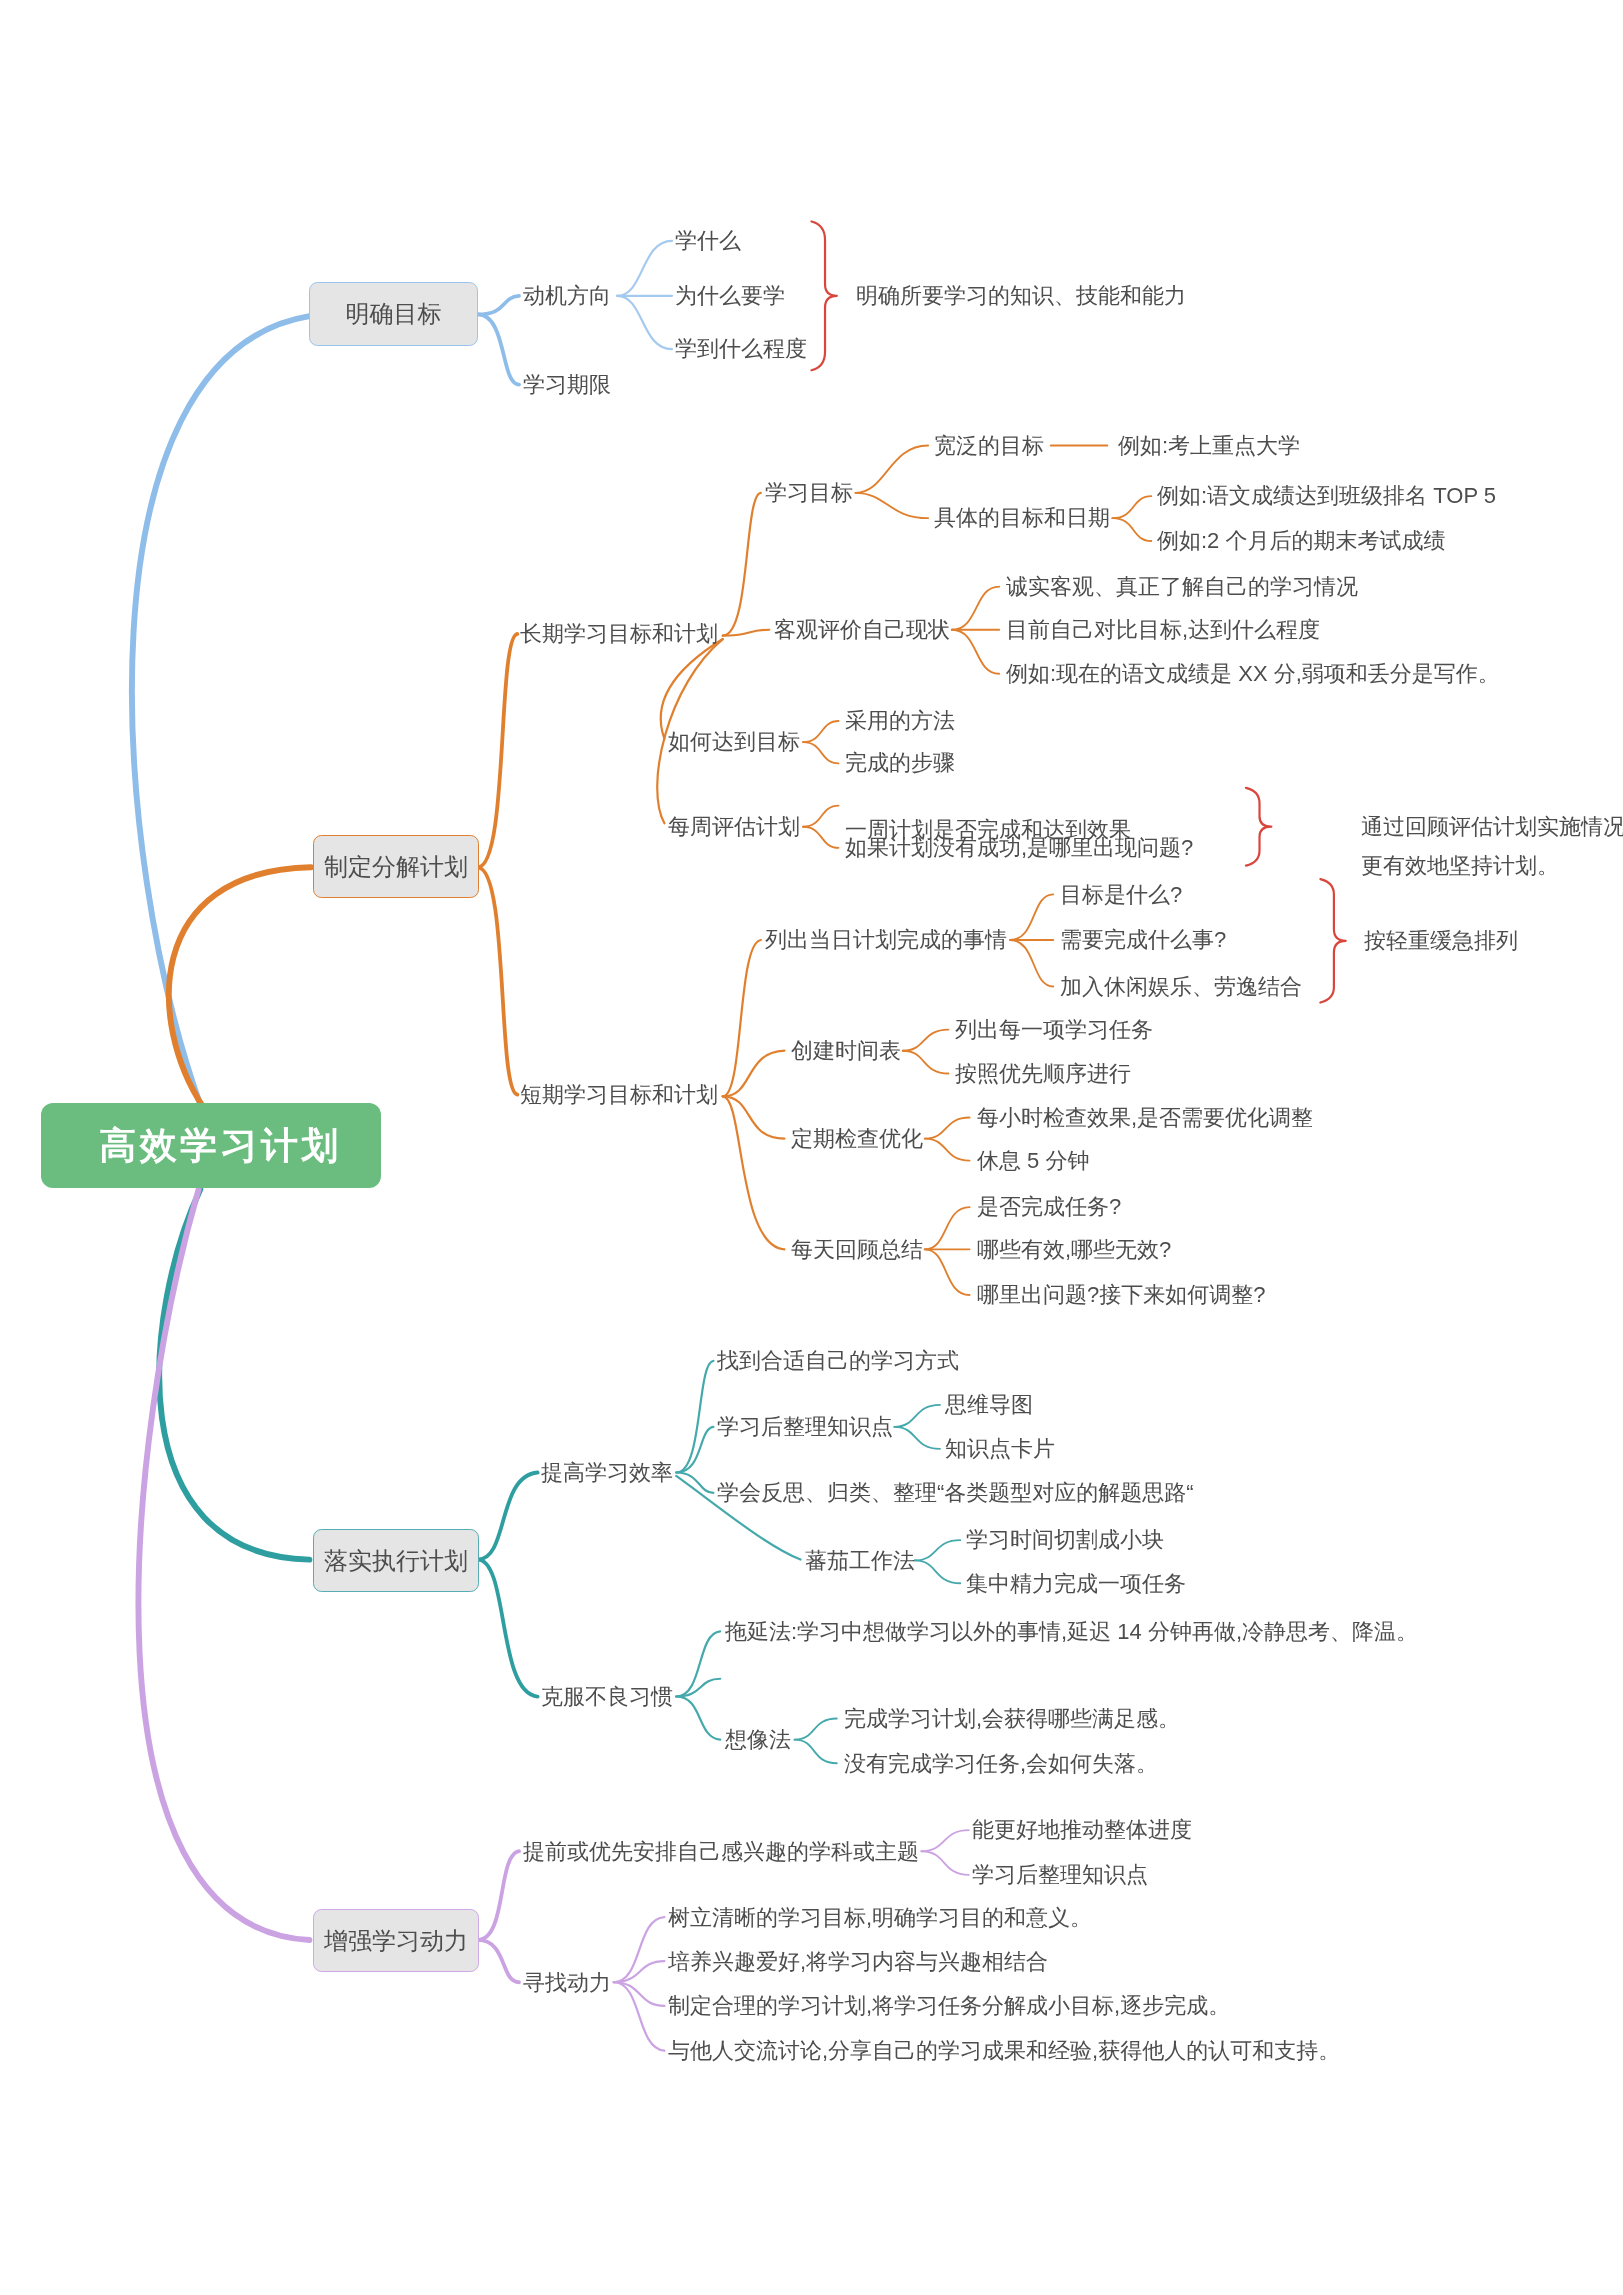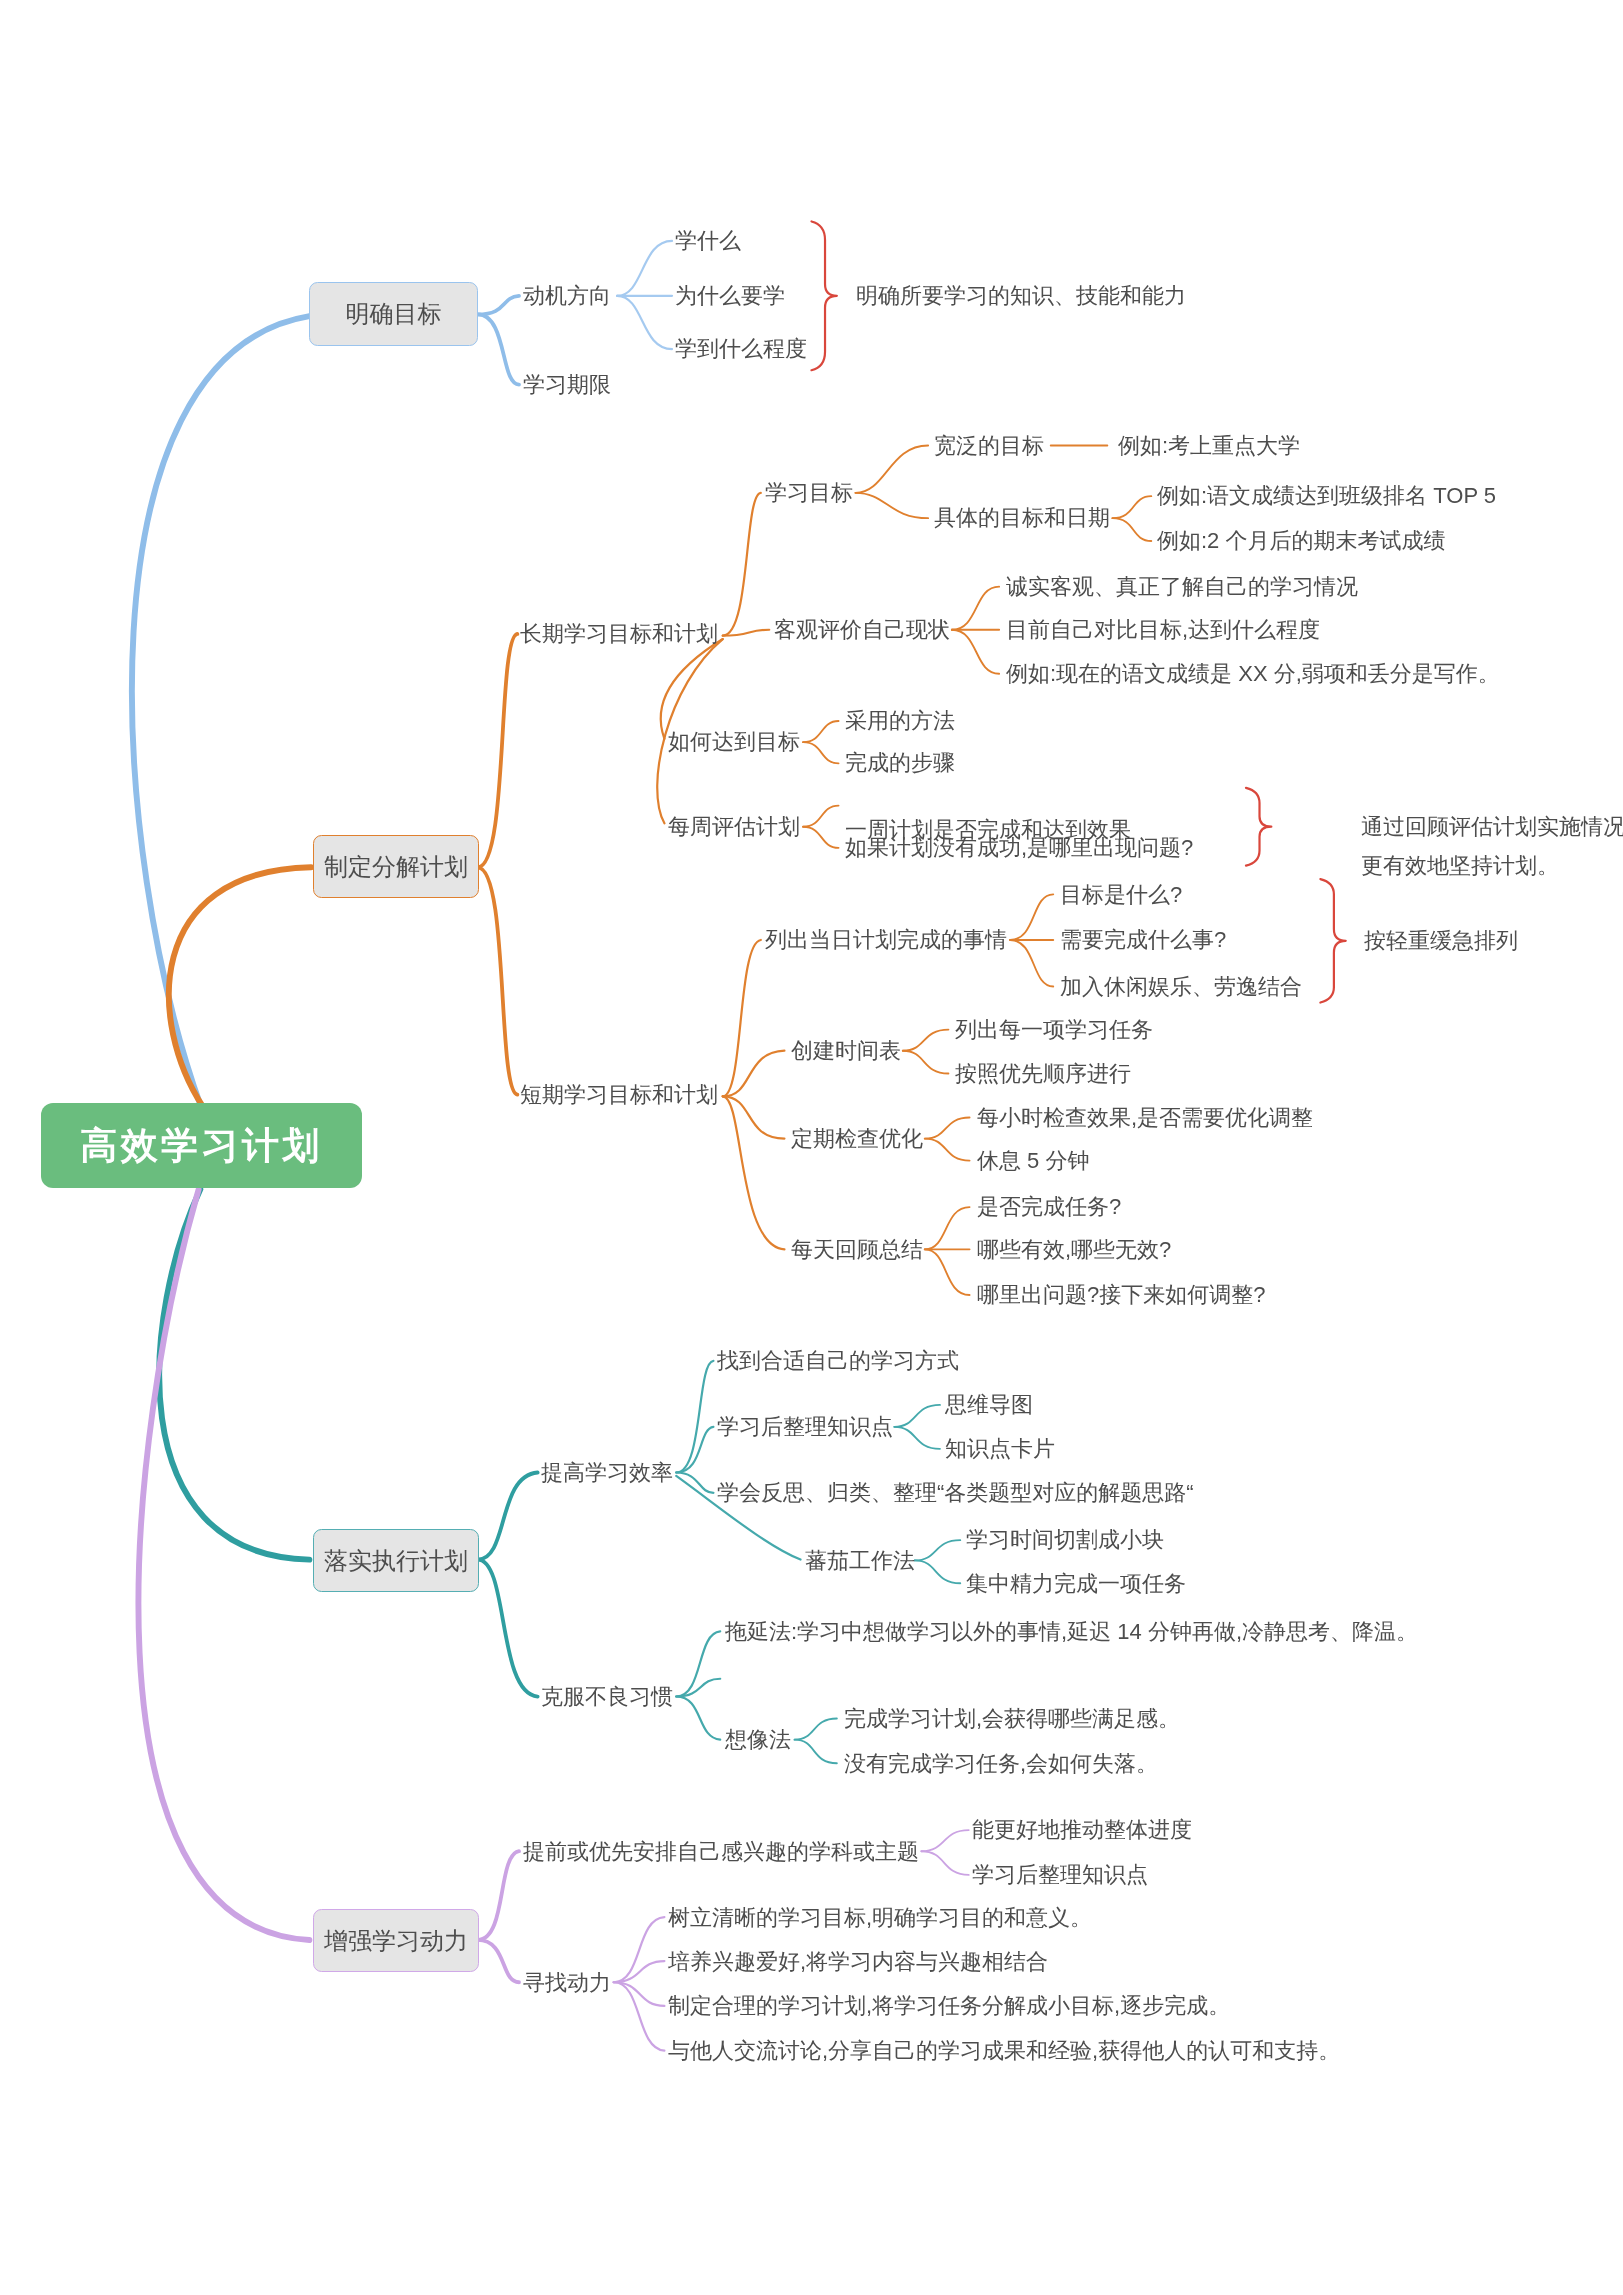--- a/index.html
+++ b/index.html
@@ -112,21 +112,21 @@
       <path class="c-purple w25" d="M726 2345 C760 2345,752 2423,786 2426"></path>
     </g>
 
     <g>
       <path class="c-red w25" d="M960 262 Q976 266 976 284 L976 336 Q976 350 990 350 Q976 350 976 364 L976 416 Q976 434 960 438"></path>
       <path class="c-red w25" d="M1474 932 Q1490 936 1490 950 L1490 966 Q1490 978 1504 978 Q1490 978 1490 990 L1490 1006 Q1490 1020 1474 1024"></path>
       <path class="c-red w25" d="M1562 1040 Q1578 1044 1578 1058 L1578 1099 Q1578 1113 1592 1113 Q1578 1113 1578 1127 L1578 1168 Q1578 1182 1562 1186"></path>
     </g>
   </svg>
 
-  <div class="rootbox" style="left:41px;top:1103px;width:321px;height:85px;">高效学习计划</div>
+  <div class="rootbox" style="left:41px;top:1103px;width:321px;height:85px;padding-left:19px;">高效学习计划</div>
 
   <div class="box b1" style="left:309px;top:282px;width:169px;height:64px;">明确目标</div>
   <div class="node" style="left:523px;top:296px;">动机方向</div>
   <div class="node" style="left:675px;top:241px;">学什么</div>
   <div class="node" style="left:675px;top:296px;">为什么要学</div>
   <div class="node" style="left:675px;top:349px;">学到什么程度</div>
   <div class="node" style="left:856px;top:296px;">明确所要学习的知识、技能和能力</div>
   <div class="node" style="left:523px;top:385px;">学习期限</div>
 
   <div class="box b2" style="left:313px;top:835px;width:166px;height:63px;">制定分解计划</div>

